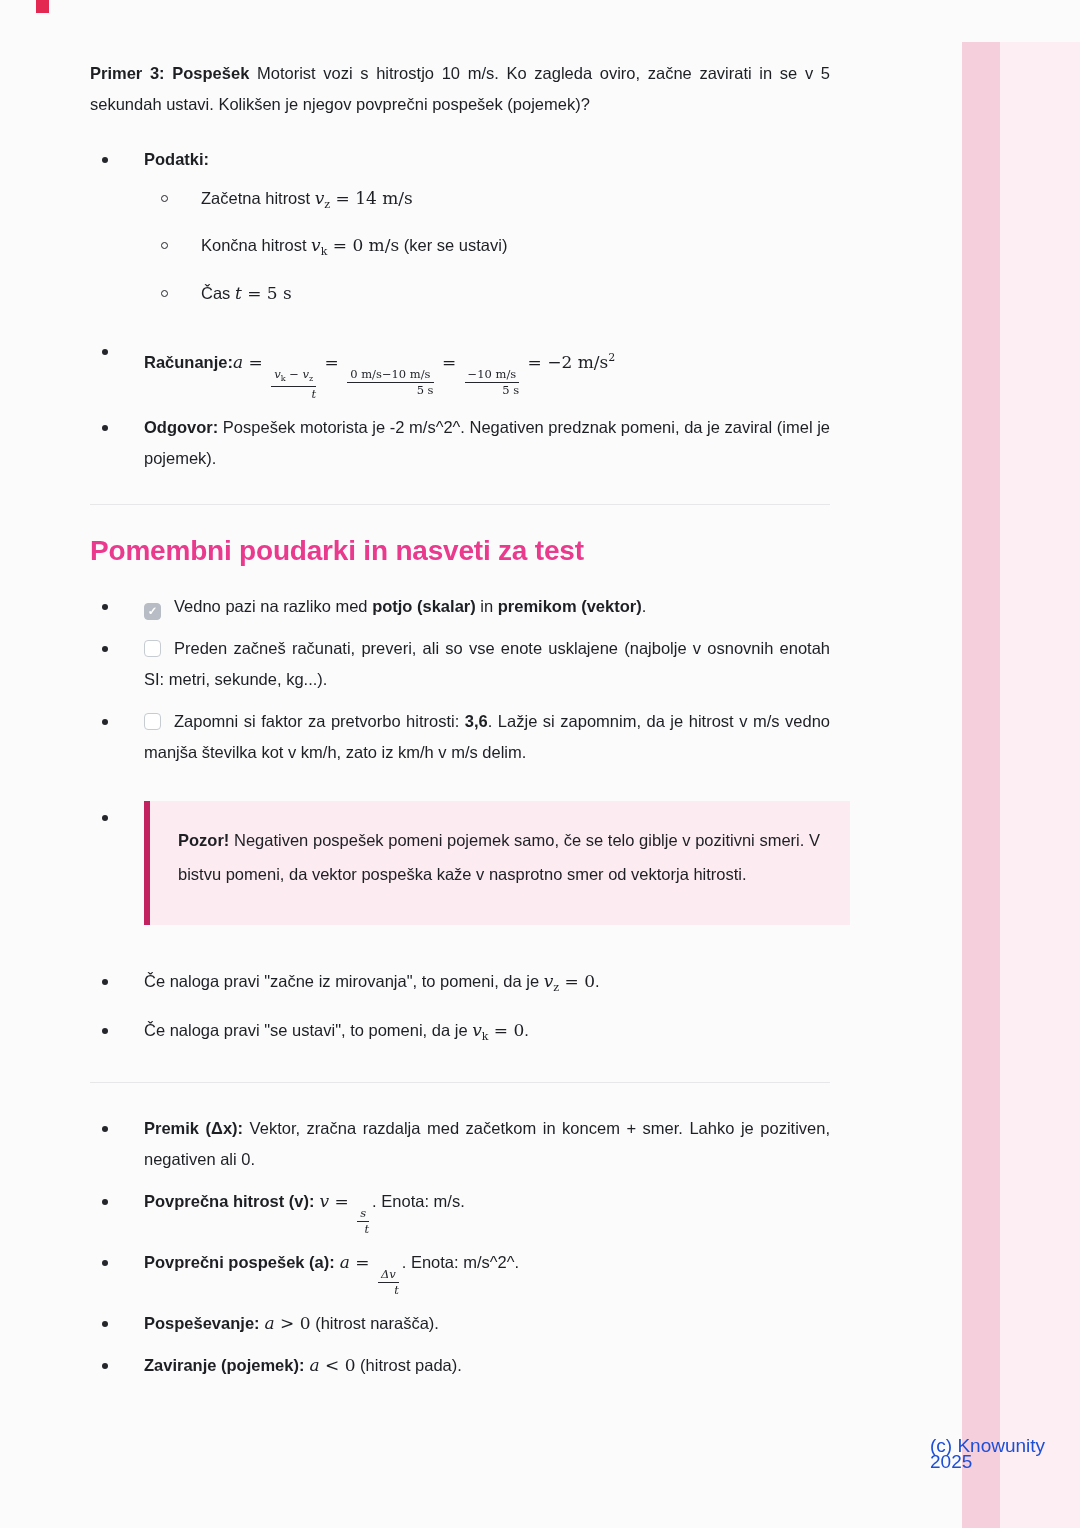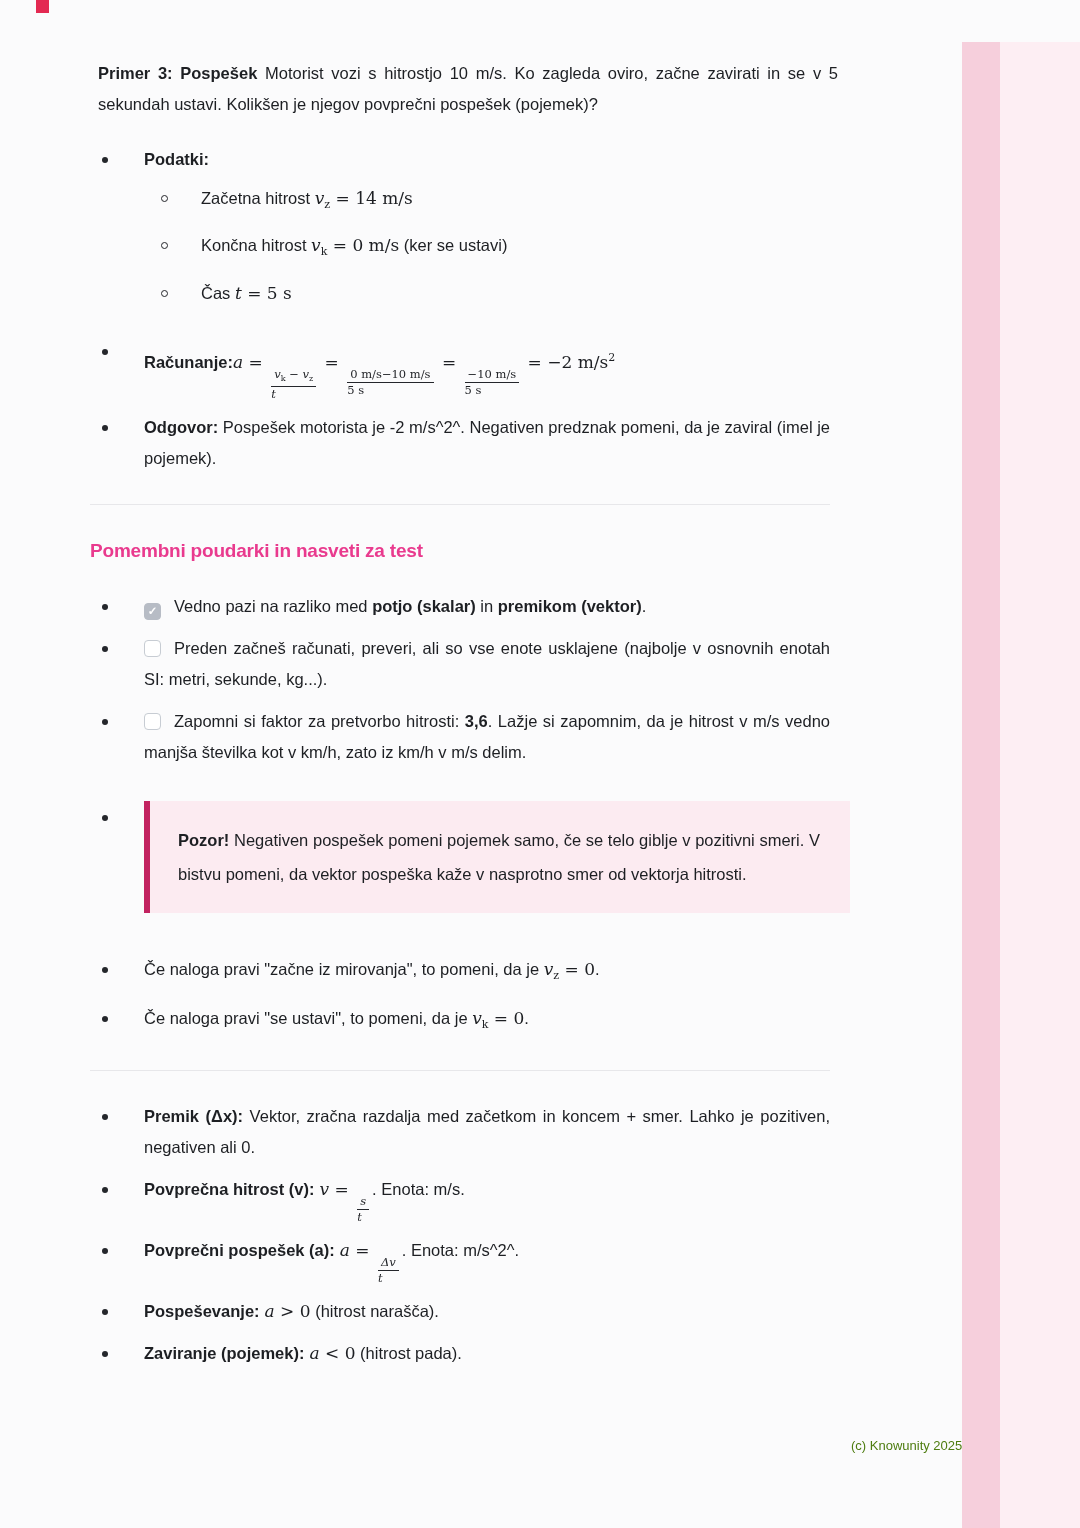--- a/index.html
+++ b/index.html
@@ -18,70 +18,70 @@
   .stripe.dark { right:80px; width:38px; background:#f6cfdc; }
 
   .content {
     position:relative;
     padding:58px 0 0 90px;
     width:870px;
     font-size:16.5px;
     line-height:31px;
   }
   .b { font-weight:700; }
-  .lead { width:740px; text-align:justify;margin-left:8px; }
+  .lead { width:740px; text-align:justify; }
 
   ul.blist { list-style:none; width:740px; margin-top:24px; }
   ul.blist.tight { margin-top:12px; }
   li.row { display:flex; margin-bottom:11px;gap:20px; }
   .mk { flex:0 0 34px; position:relative; }
   .mk::before { content:""; position:absolute; left:12px; top:13px; width:6px; height:6px; border-radius:50%; background:#24262b; }
   .mk.callout-mk::before { top:36px; }
   .li-body { flex:1; text-align:justify; }
 
   ul.sub { list-style:none; margin:8px 0 0 16px; }
   ul.sub li.row { margin-bottom:10px; }
   .mk2 { flex:0 0 21px; position:relative; }
   .mk2::before { content:""; position:absolute; left:1px; top:12px; width:5px; height:5px; border-radius:50%; border:1.5px solid #24262b; background:transparent; }
 
   .math { font-family:"DejaVu Serif", serif; font-size:17px; }
   .math .it { font-style:italic; }
   .math sub { font-size:11px; }
   .math sup { font-size:11px; }
   .math.ml { margin-left:5px; }
-  .frac { display:inline-flex; flex-direction:column; align-items:flex-start; vertical-align:-10px; font-size:11.5px; line-height:13px; margin:0 3px; }
+  .frac { display:inline-flex; flex-direction:column; align-items:flex-end; vertical-align:-10px; font-size:11.5px; line-height:13px; margin:0 3px; }
   .frac .fn { border-bottom:1px solid #24262b; padding:0 3px 1px; white-space:nowrap; }
   .frac .fd { padding-top:1px; white-space:nowrap; }
   .frac sub { font-size:8px; }
   .formula-line { line-height:44px; }
 
   .hr { border:0; border-top:1px solid #e7e7ea; width:740px; margin:30px 0; }
 
-  .h2 { font-size:19px; line-height:32px; font-weight:700; color:#e93a8e; margin:2px 0 24px; letter-spacing:-0.2px; }
+  .h2 { font-size:28px; line-height:32px; font-weight:700; color:#e93a8e; margin:2px 0 24px; letter-spacing:-0.2px; }
 
   .cbx {
     display:inline-flex; align-items:center; justify-content:center;
     width:17px; height:17px; border-radius:4px;
     border:1.5px solid #c7ccd3; background:#fff;
     margin-right:13px; vertical-align:-3px; cursor:pointer;
   }
   .cbx[data-checked="true"] { background:#b7bcc5; border-color:#b7bcc5; }
   .cbx[data-checked="true"]::after { content:"✓"; color:#fff; font-size:11.5px; font-weight:700; }
 
   .callout {
     border-left:6px solid #c22360;
     background:#fcebf1;
-    padding:22px 30px 22px 28px;
+    padding:22px 30px 34px 28px;
     width:706px;
     text-align:justify;
     line-height:34px;
     margin:22px 0 30px;
   }
 
-  .credit { position:absolute; left:851px; top:1438px; font-size:13px; line-height:16px; color:#4d7c0f; }
+  .credit { position:absolute; left:930px; top:1438px; font-size:19px; line-height:16px; color:#1d4ed8; }
 </style>
 </head>
 <body>
 
 <div class="page">
   <div class="corner-mark"></div>
   <div class="stripe light"></div>
   <div class="stripe dark"></div>
 
   <div class="content">

